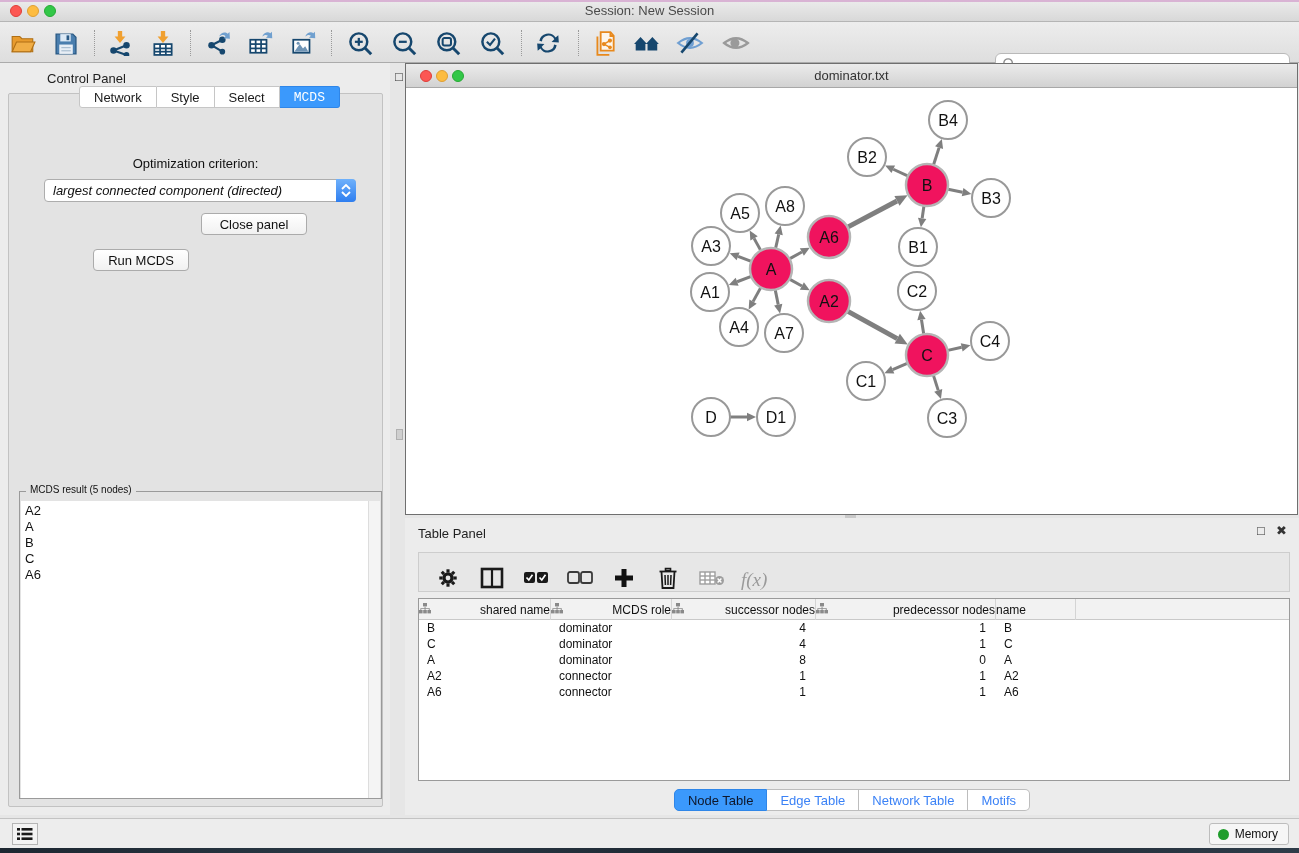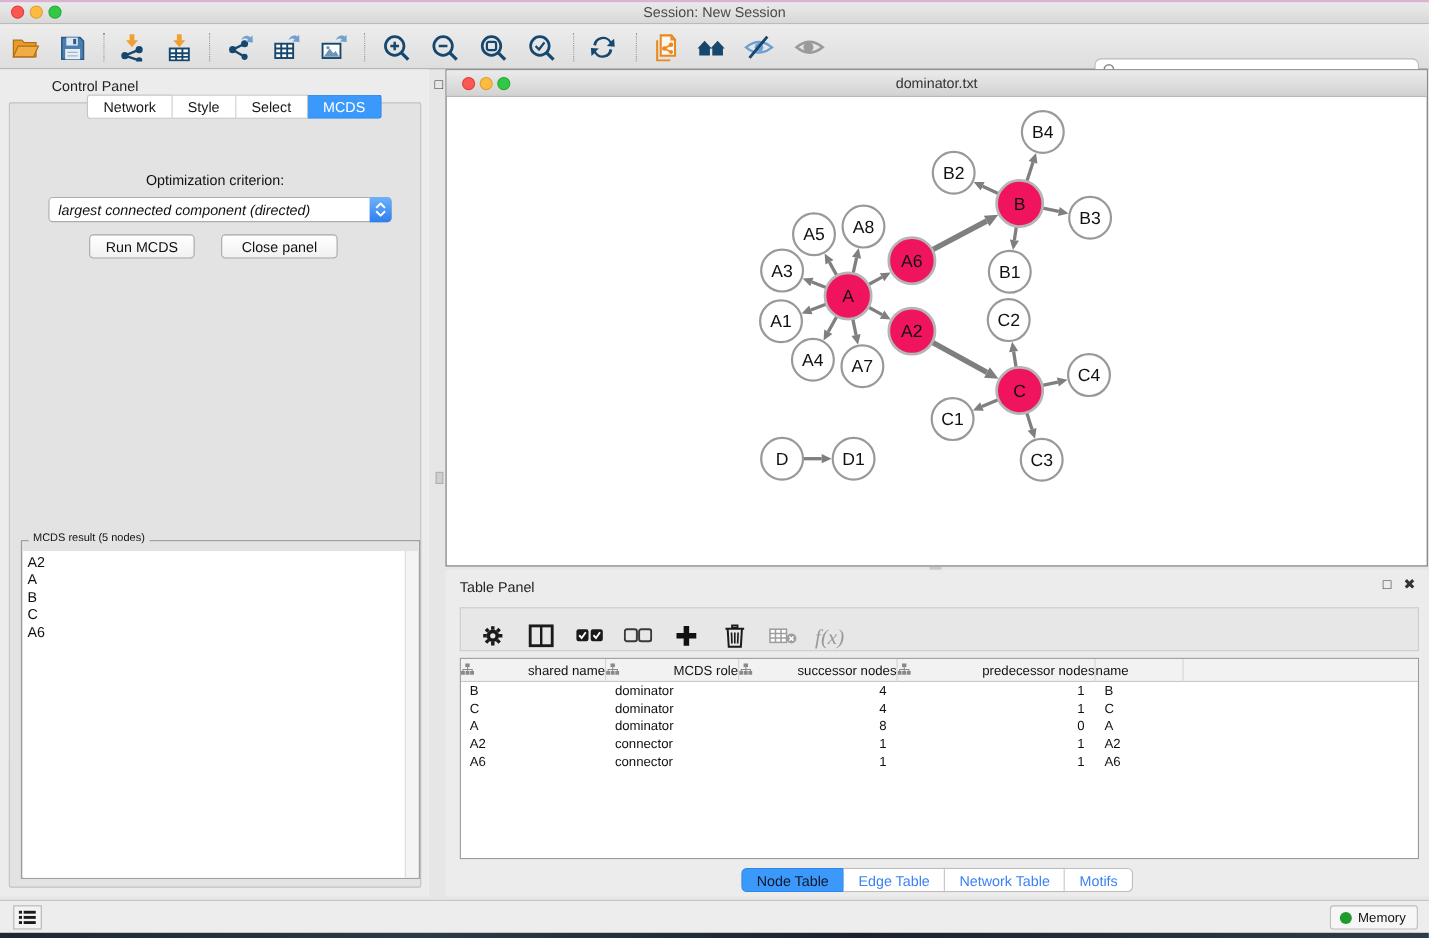--- a/index.html
+++ b/index.html
@@ -29,33 +29,33 @@
   #control-panel { position:absolute; left:0; top:63px; width:390px; height:752px; background:#ececec; }
   #cp-header { position:absolute; left:0; top:0; width:100%; height:30px;margin-left:37px; }
   #cp-title { position:absolute; left:10px; top:8px; font-size:13px; color:#222; }
   .win-btn { position:absolute; top:7px; font-size:13px; color:#333; line-height:14px; }
   #cp-body { position:absolute; left:8px; top:30px; width:375px; height:714px; background:#e3e3e3;
     border:1px solid #c2c2c2; border-radius:2px; }
   #cp-tabs { position:absolute; left:70px; top:-8px; height:22px; display:flex; }
   .cp-tab { height:22px; padding:0 14px; background:#fff; border:1px solid #c6c6c6; border-left:none;
     font-size:13px; color:#1a1a1a; display:flex; align-items:center; }
   .cp-tab:first-child { border-left:1px solid #c6c6c6; border-radius:3px 0 0 3px; }
-  .cp-tab:last-child { border-radius:0 3px 3px 0; }
+  .cp-tab:last-child { border-radius:0 3px 3px 0;font-family:Liberation Mono, monospace; }
   .cp-tab.active { background:#3b99fc; border-color:#2f86e8; color:#fff; }
   #opt-label { position:absolute; left:0; top:62px; width:100%; text-align:center; font-size:13px; color:#111; }
   #opt-select { position:absolute; left:35px; top:85px; width:312px; height:23px; background:#fff;
     border:1px solid #adadad; border-radius:4px; font-size:13px; color:#111; display:flex; align-items:center; }
   #opt-select .sel-text { flex:1; padding-left:8px; white-space:nowrap; overflow:hidden;font-style:italic; }
   #opt-select .sel-btn { width:20px; height:23px; margin-right:-1px; border-radius:0 4px 4px 0;
     background:linear-gradient(#6fb1fb,#2e7ef0); display:flex; flex-direction:column; align-items:center; justify-content:center; gap:1px; }
   #opt-select .sel-btn svg { display:block; }
   .cp-btn { position:absolute; top:119px; height:22px; background:linear-gradient(#ffffff,#f1f1f1);
     border:1px solid #ababab; border-radius:4px; font-size:13px; color:#111;
     display:flex; align-items:center; justify-content:center; font-family:"Liberation Sans",sans-serif; }
-  #run-btn { left:72px; width:96px; }
+  #run-btn { left:84px; width:96px;margin-top:36px; }
   #close-btn { left:192px; width:106px; }
   #mcds-box { position:absolute; left:10px; top:397px; width:363px; height:308px; border:1px solid #9a9a9a; }
   #mcds-legend { position:absolute; left:6px; top:-8px; background:#e3e3e3; padding:0 4px; font-size:10px; color:#111; }
   #mcds-list { position:absolute; left:1px; top:9px; width:349px; height:297px; background:#fff;
     border-right:1px solid #d0d0d0; font-size:13px; color:#111; padding:2px 0 0 4px; line-height:16px; }
   #mcds-scroll { position:absolute; right:1px; top:9px; width:12px; height:297px; background:#f4f4f4; border-left:1px solid #ddd; }
 
   
   .splitter-dot { position:absolute; background:#cfcfcf; border:1px solid #b0b0b0; }
 

